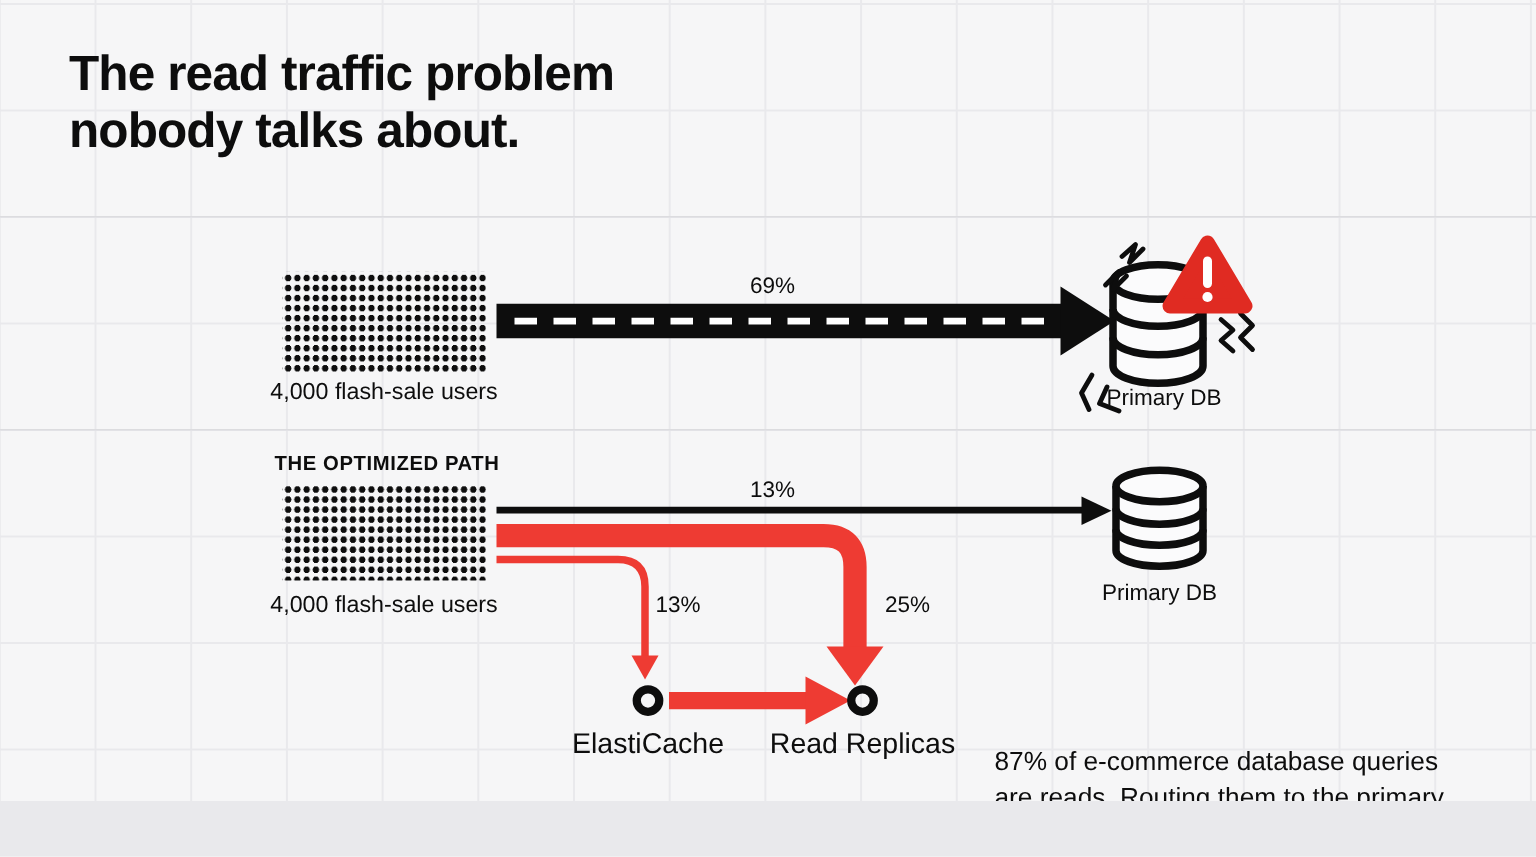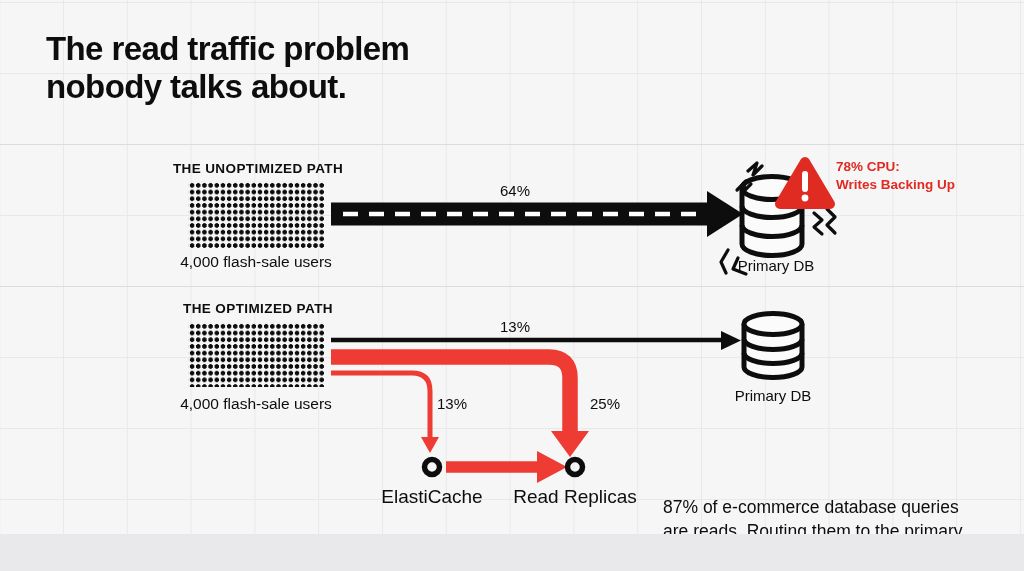--- a/index.html
+++ b/index.html
@@ -114,27 +114,24 @@
       <path d="M744,324 V367 A29,10.5 0 0 0 802,367 V324" class="db-fill ink-stroke" stroke-width="5" stroke="#0d0d0d"></path>
       <path d="M744,339 A29,10.5 0 0 0 802,339" class="ink-stroke" stroke-width="5"></path>
       <path d="M744,353 A29,10.5 0 0 0 802,353" class="ink-stroke" stroke-width="5"></path>
       <ellipse cx="773" cy="324" rx="29" ry="10.5" class="db-fill ink-stroke" stroke-width="5" stroke="#0d0d0d"></ellipse>
     </g>
 
     <circle cx="432" cy="467" r="7.5" fill="#ffffff" class="ink-stroke" stroke-width="5.5"></circle>
     <circle cx="575" cy="467" r="7.5" fill="#ffffff" class="ink-stroke" stroke-width="5.5"></circle>
   </svg>
 
-  <div class="abs ctr section-label" style="left:258px;top:161px">THE UNOPTIMIZED PATH</div>
   <div class="abs dots" style="left:188px;top:181px;width:136px;height:67px"></div>
   <div class="abs ctr users-label" style="left:256px;top:253px">4,000 flash-sale users</div>
-  <div class="abs ctr pct-label" style="left:515px;top:182px">64%</div>
+  <div class="abs ctr pct-label" style="left:515px;top:182px">69%</div>
   <div class="abs ctr node-label" style="left:776px;top:257px">Primary DB</div>
-  <div class="abs alert-text" style="left:836px;top:158px">78% CPU:
-Writes Backing Up</div>
 
   <div class="abs ctr section-label" style="left:258px;top:301px">THE OPTIMIZED PATH</div>
   <div class="abs dots" style="left:188px;top:322px;width:136px;height:65px"></div>
   <div class="abs ctr users-label" style="left:256px;top:395px">4,000 flash-sale users</div>
   <div class="abs ctr pct-label" style="left:515px;top:318px">13%</div>
   <div class="abs ctr pct-label" style="left:452px;top:395px">13%</div>
   <div class="abs ctr pct-label" style="left:605px;top:395px">25%</div>
   <div class="abs ctr node-label" style="left:773px;top:387px">Primary DB</div>
   <div class="abs ctr small-node-label" style="left:432px;top:486px">ElastiCache</div>
   <div class="abs ctr small-node-label" style="left:575px;top:486px">Read Replicas</div>

